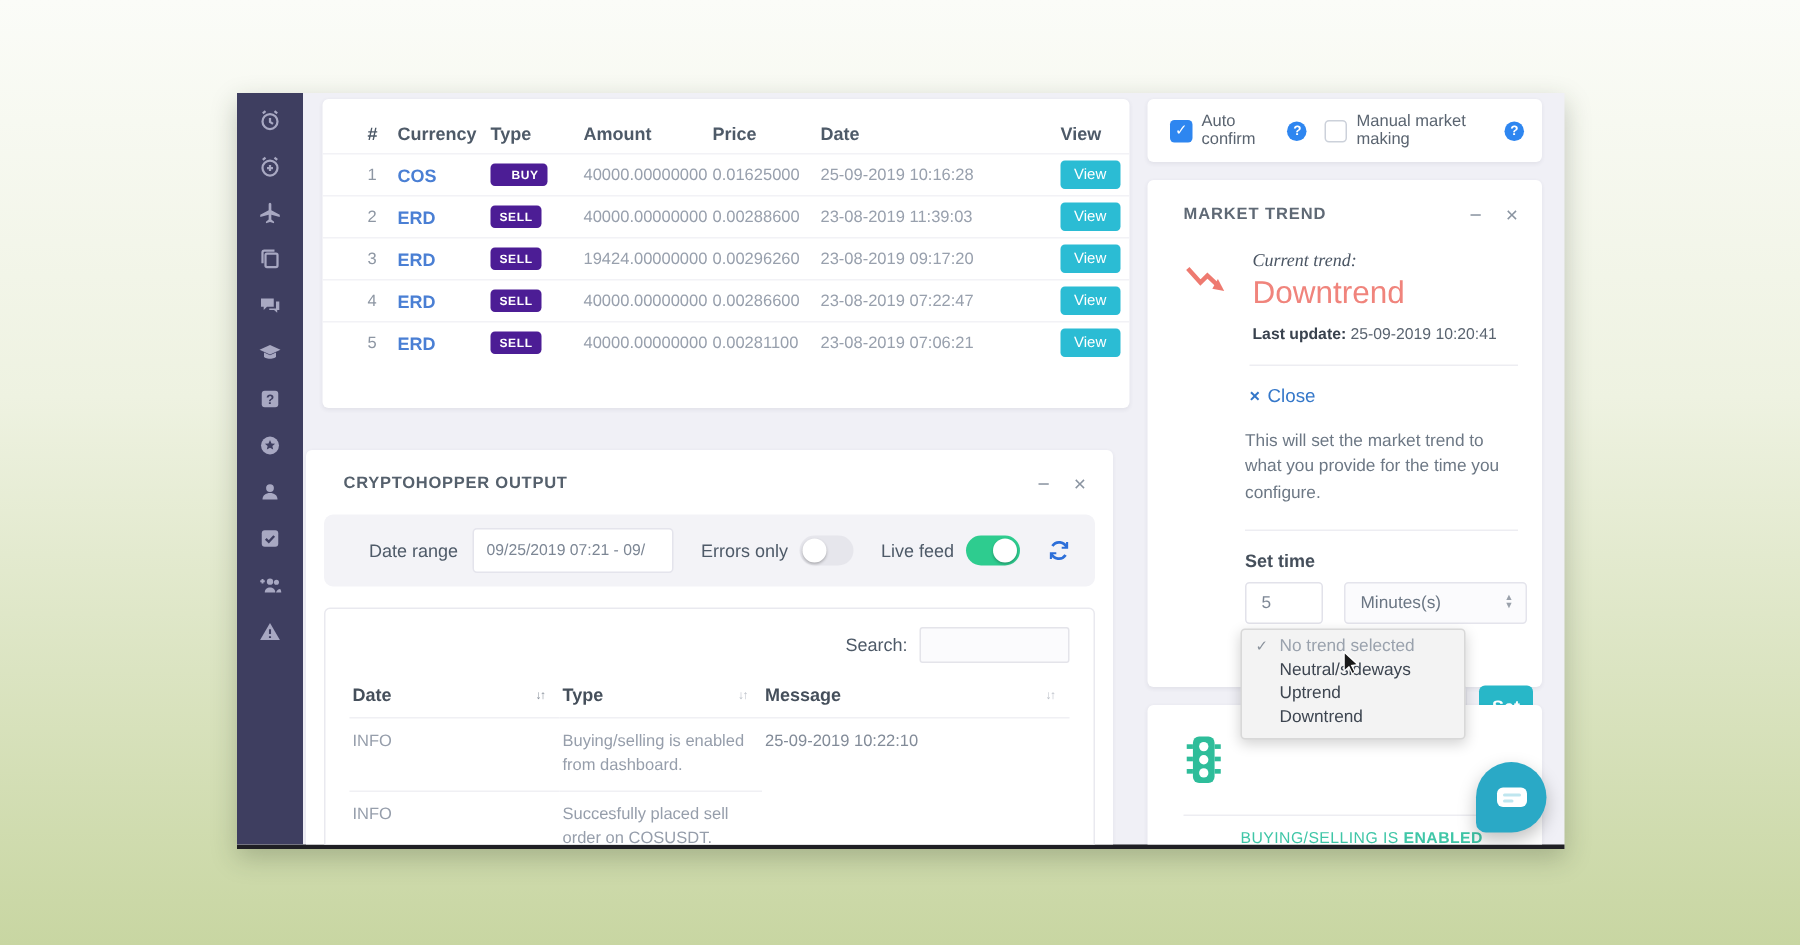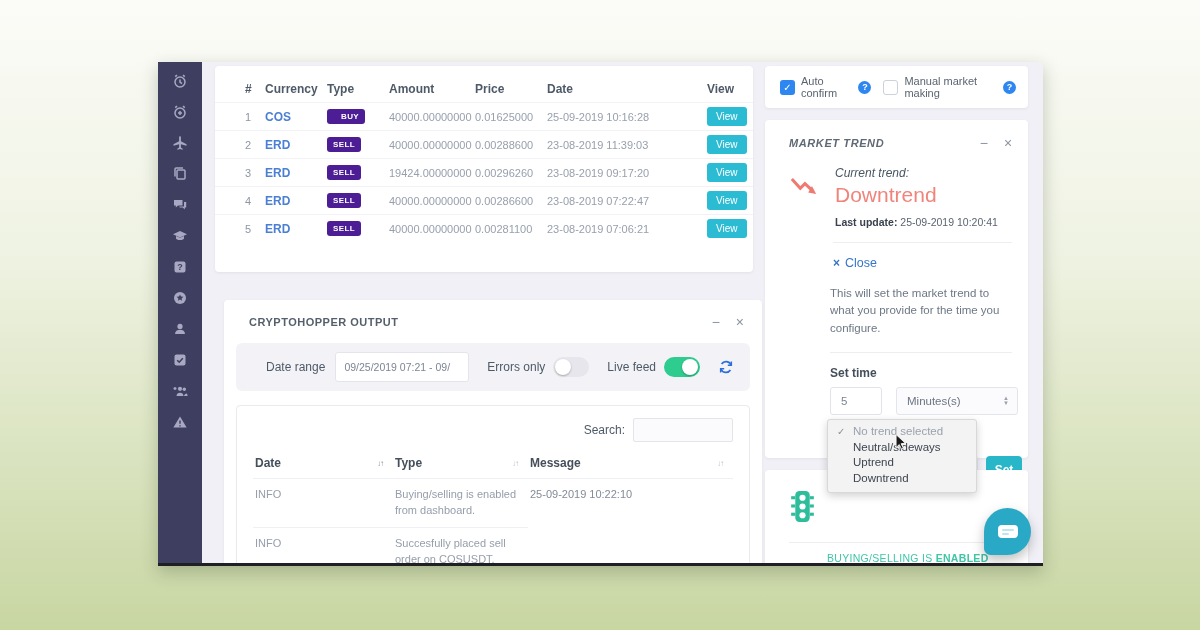--- a/index.html
+++ b/index.html
@@ -33,21 +33,21 @@
   .o-body { border-top:1px solid #f2f2f6; font-size:11px; color:#98a0ad; }
   .o-num { color:#8d96a3; }
   .o-cur { font-size:12px; font-weight:bold; color:#4a7fd4; cursor:pointer; }
   .badge { display:inline-block; font-size:8px; font-weight:bold; letter-spacing:.4px;
            color:#fff; padding:3px 6px; border-radius:3px; }
   .badge.buy { background:#4c1d95;padding-left:14px; }
   .badge.sell { background:#4c1d95; }
   .view-btn { font-size:10px; color:#fff; background:#2bbcd4; border:none; border-radius:3px;
               padding:4px 9px; cursor:pointer; font-family:inherit; }
   
-  #output-card { left:66px; top:238px; width:538px; height:300px; }
+  #output-card { left:46px; top:238px; width:538px; height:300px; }
   .oc-head { display:flex; align-items:center; padding:15px 18px 6px 25px; }
   .oc-title { flex:1; font-size:11px; font-weight:bold; letter-spacing:.5px; color:#55606c; }
   .win-btn { color:#8a94a1; font-size:14px; margin-left:16px; cursor:pointer; line-height:1; }
   .toolbar { margin:8px 12px 0; background:#f3f3f7; border-radius:6px; height:48px;
              display:flex; align-items:center; padding:0 16px 0 30px; font-size:12px; color:#4e5a68; }
   .dr-input { width:134px; height:30px; background:#fff; border:1px solid #e4e4ec; border-radius:3px;
               font-size:10.5px; color:#7c8694; padding:0 8px; margin-left:10px; font-family:inherit; }
   .toggle { width:36px; height:20px; border-radius:10px; position:relative; cursor:pointer; flex:none; }
   .toggle .knob { width:16px; height:16px; background:#fff; border-radius:50%;
                   position:absolute; top:2px; box-shadow:0 1px 2px rgba(0,0,0,.28); }
@@ -77,26 +77,26 @@
                    padding:0 12px 0 15px; gap:6px; font-size:11px; color:#5a6470; }
   .cb { width:15px; height:15px; border-radius:3px; flex:none; cursor:pointer; }
   .cb.checked { background:#2e86f0; color:#fff; font-size:10px; display:flex;
                 align-items:center; justify-content:center; }
   .cb.un { border:1px solid #ccd1da; background:#fff; }
   .help { width:13px; height:13px; border-radius:50%; background:#2e86f0; color:#fff; flex:none;
           font-size:9px; font-weight:bold; display:flex; align-items:center; justify-content:center; cursor:pointer; }
   .cb-gap { flex:1; }
   
   #trend-card { left:607px; top:58px; width:263px; height:338px; }
-  .tc-head { display:flex; align-items:center; padding:16px 16px 4px 24px;font-style:italic; }
+  .tc-head { display:flex; align-items:center; padding:16px 16px 4px 24px; }
   .tc-title { flex:1; font-size:11px; font-weight:bold; letter-spacing:.6px; color:#5f6975; }
   .trend-row { display:flex; padding:12px 16px 0 25px; }
   .trend-icon { margin-top:10px; flex:none; }
   .trend-text { margin-left:17px; }
-  .cur-label { font-size:12px; font-style:italic; color:#4a5563; }
+  .cur-label { font-size:12px; font-style:italic; color:#4a5563;font-family:Liberation Serif, serif; }
   .cur-value { font-size:21px; color:#f0847c; margin-top:3px; }
   .last-upd { margin-top:9px; font-size:10.5px; color:#5a6470; }
   .last-upd b { color:#39424e; }
   .hr { border:none; border-top:1px solid #ededf2; }
   .hr.r1 { margin:14px 16px 0 68px; }
   .hr.r2 { margin:15px 16px 0 65px; }
   .close-link { margin:13px 0 0 68px; color:#3477c9; font-size:12.5px; cursor:pointer; }
   .close-link .x { font-weight:bold; font-size:12px; margin-right:5px; }
   .desc { margin:15px 16px 0 65px; font-size:11.5px; color:#6d7885; line-height:1.5; }
   .field-label { margin:13px 0 7px 65px; font-size:12px; color:#454f5b; font-weight:bold; }

